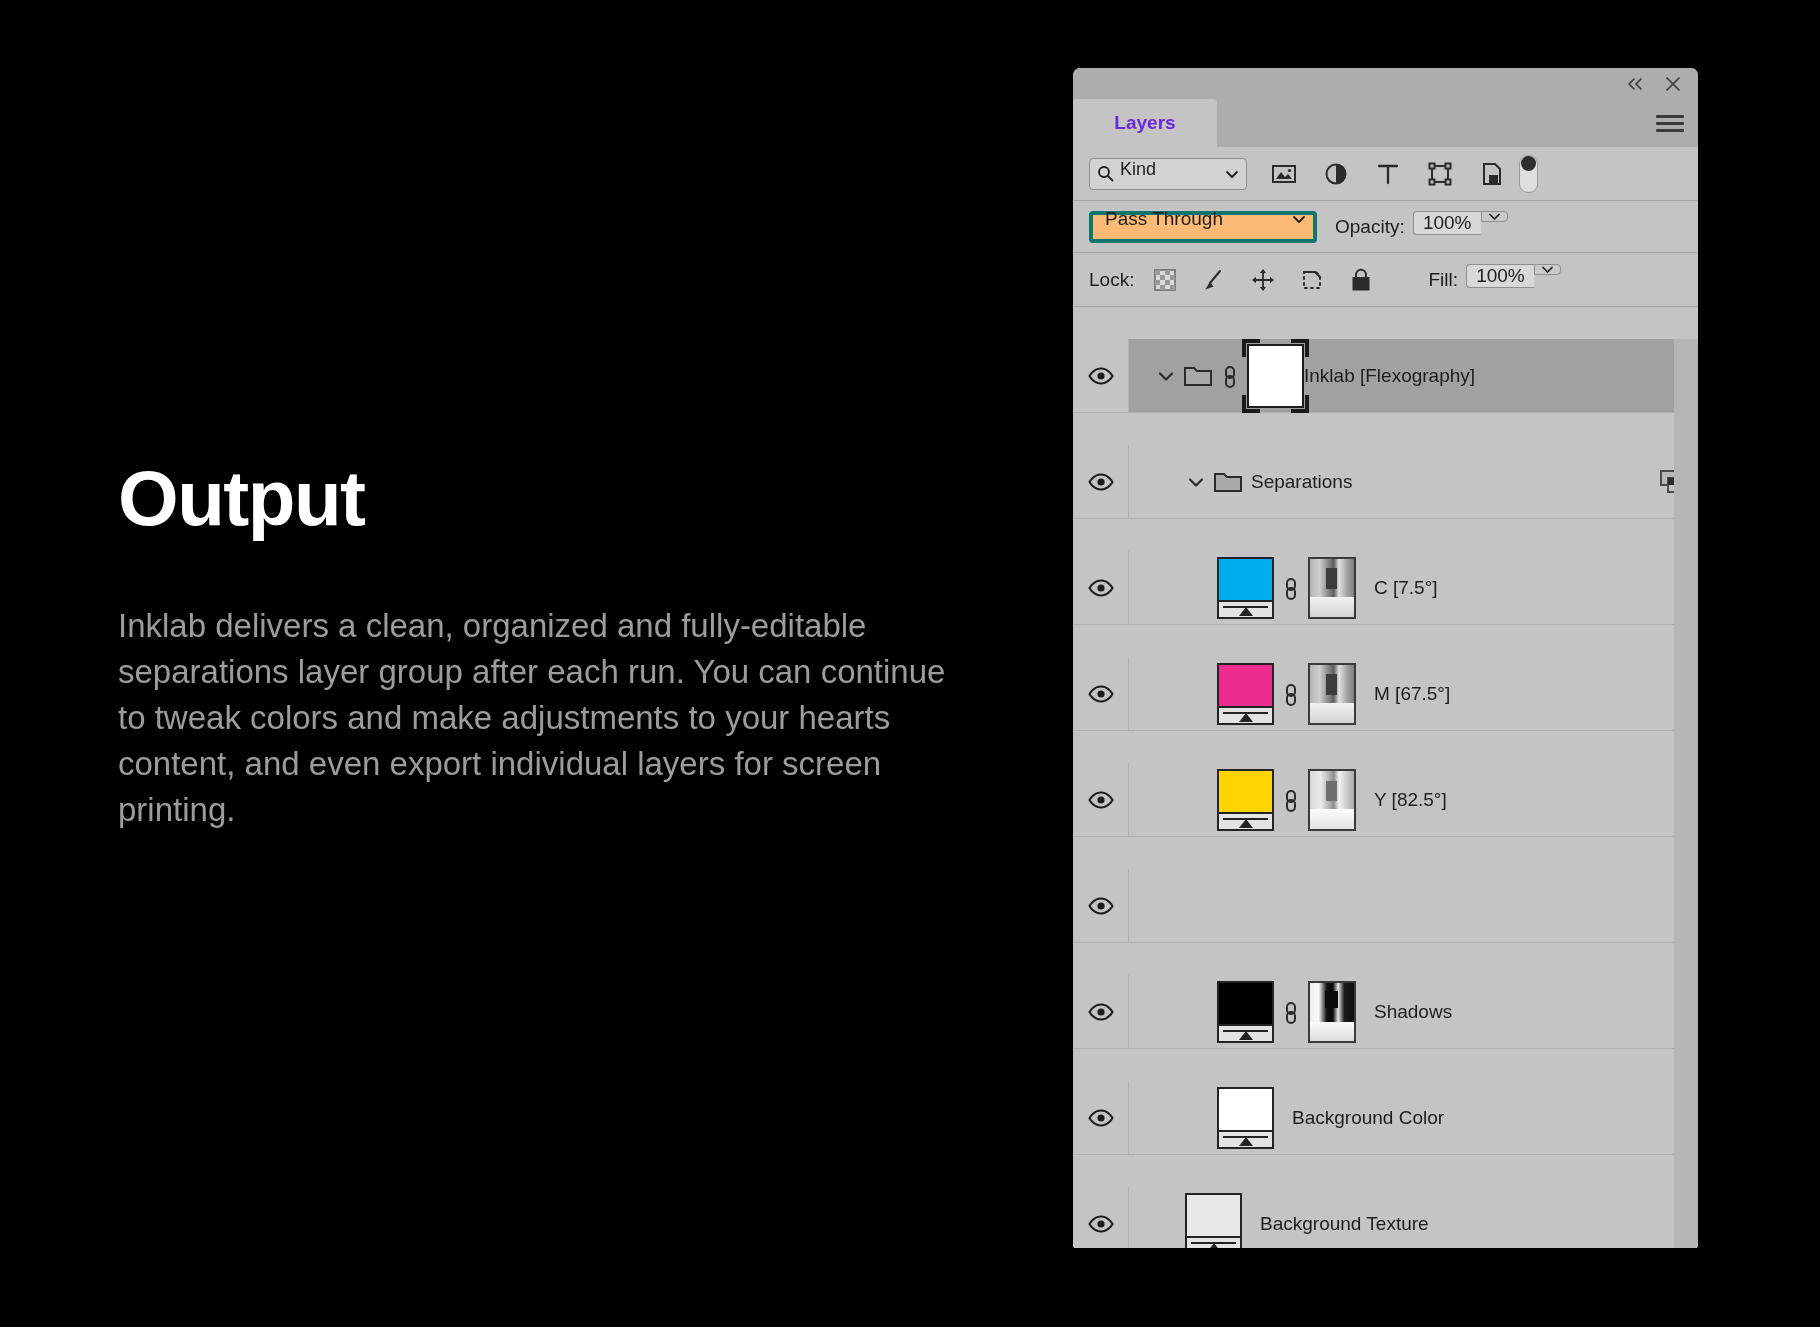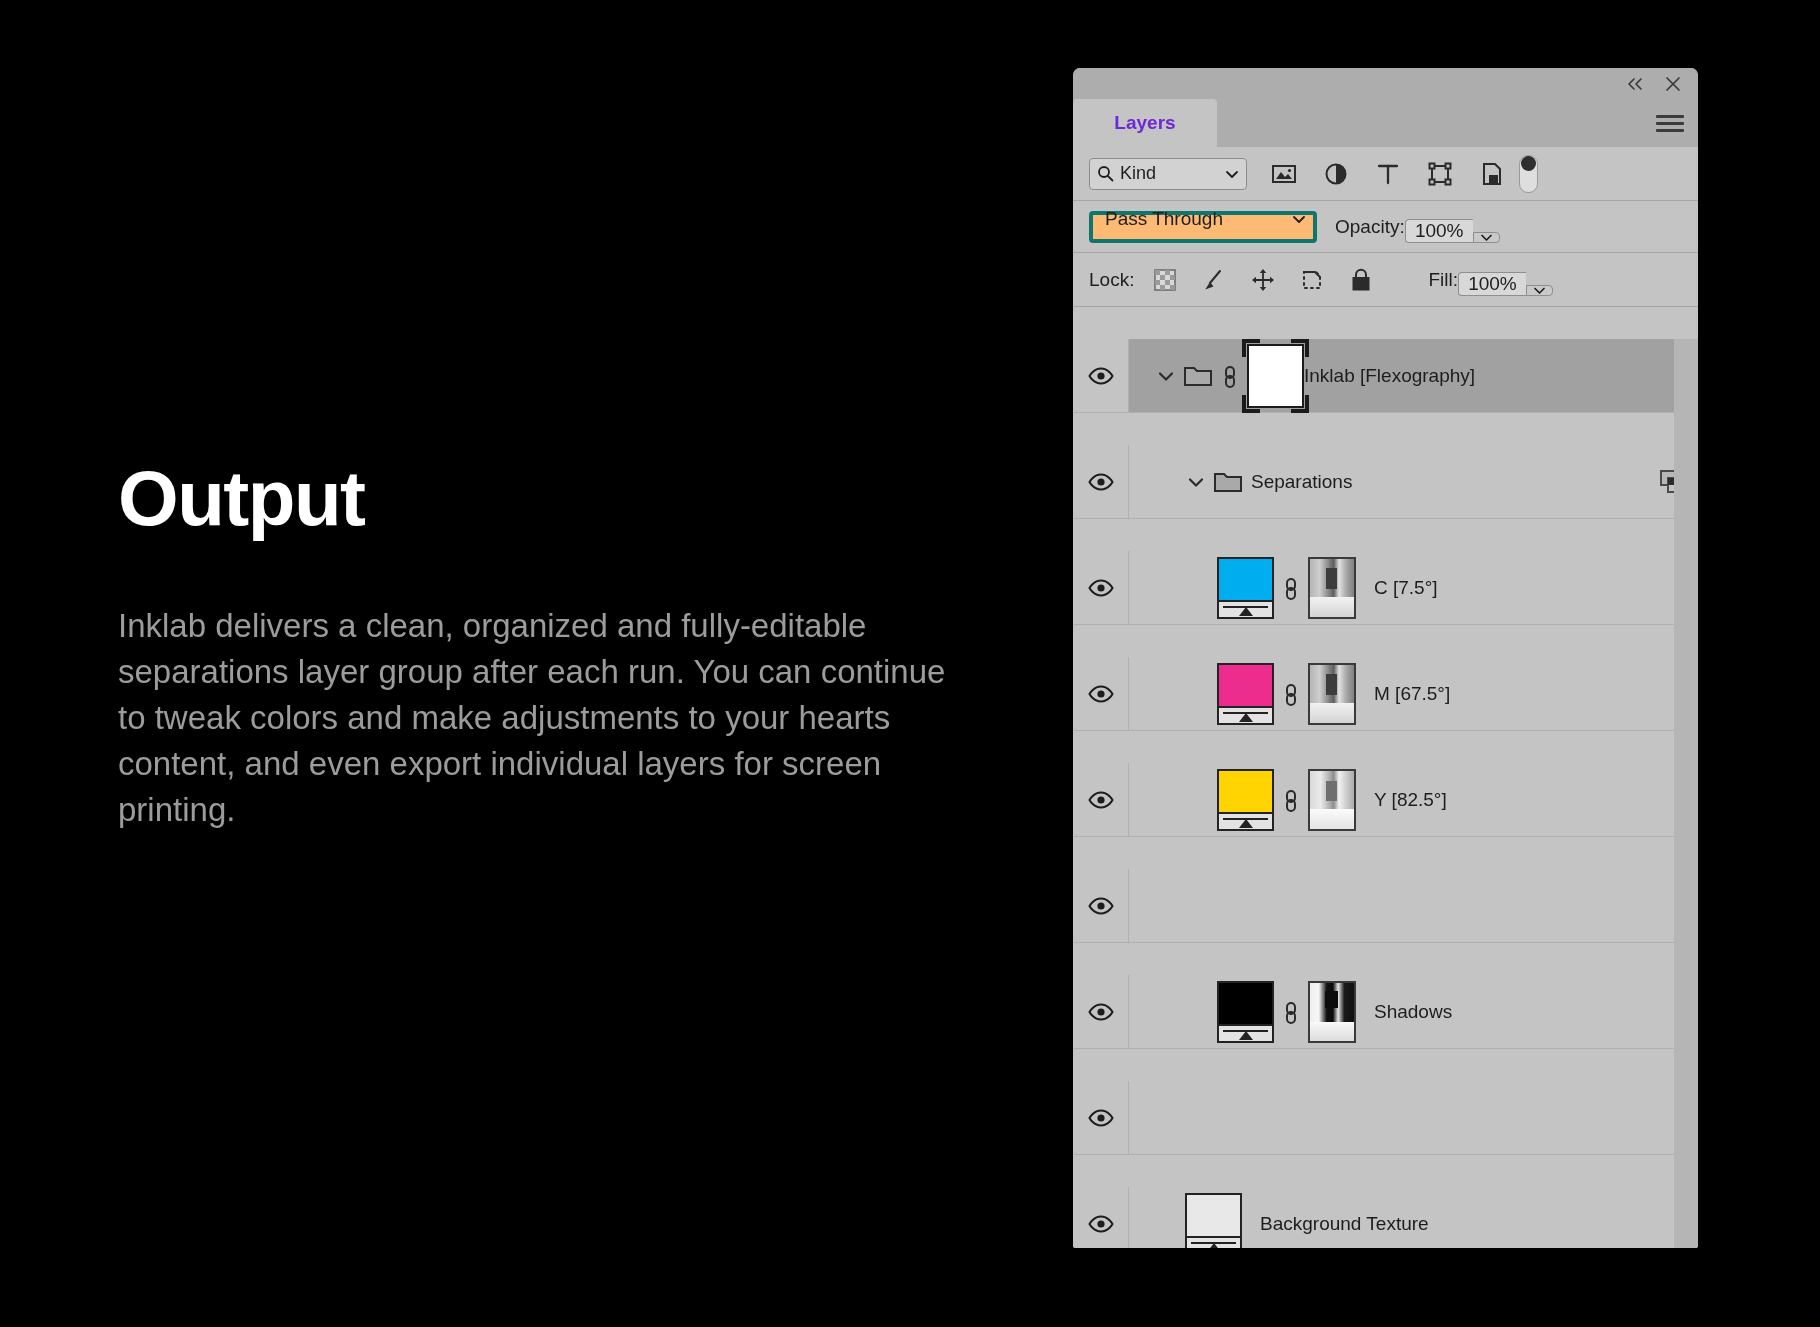--- a/index.html
+++ b/index.html
@@ -141,21 +141,20 @@
     height: 54px;
     border-bottom: 1px solid #a6a6a6;
   }
   .kind-select {
     width: 158px;
     height: 32px;
     background: #d2d2d2;
     border: 1px solid #8e8e8e;
     border-radius: 4px;
     display: flex;
-    align-items: center;
     padding: 0 7px;
     box-sizing: border-box;
     cursor: pointer;
   }
   .kind-select .k-label {
     flex: 1;
     font-family: "Liberation Sans", sans-serif;
     font-size: 18px;
     color: #1e1e1e;
     padding-left: 6px;
@@ -226,22 +225,23 @@
     color: #1e1e1e;
   }
   .ps-label {
     font-family: "Liberation Sans", sans-serif;
     font-size: 19px;
     color: #1e1e1e;
     white-space: nowrap;
   }
   .num-field {
     display: flex;
-    align-items: flex-end;
+    align-items: flex-start;
     height: 32px;
+    margin-left: 8px;
   }
   .num-field .nf-val {
     width: 68px;
     background: #d8d8d8;
     border: 1px solid #8e8e8e;
     border-right: none;
     border-radius: 4px 0 0 4px;
     display: flex;
     align-items: center;
     justify-content: center;
@@ -865,20 +865,29 @@
       </div>
       <div class="layer-row">
         <div class="lr-eye">
           <span>
    <svg width="26" height="18" viewBox="0 0 26 18">
      <path d="M13 1.5 C5.5 1.5 1.5 9 1.5 9 S5.5 16.5 13 16.5 S24.5 9 24.5 9 S20.5 1.5 13 1.5 Z" fill="none" stroke="#1d1d1d" stroke-width="2"></path>
      <circle cx="13" cy="9" r="3.6" fill="#1d1d1d"></circle>
    </svg>
           </span>
         </div>
+        <div class="lr-body">
+          <span class="spacer-indent" style="width:88px"></span>
+          <span class="thumb thumb-solid">
+        <span class="sw" style="background:#ffffff"></span>
+        <span class="gradbar"></span>
+          </span>
+          <span style="width:18px;flex:0 0 18px"></span>
+          <span class="lr-name">Background Color</span>
+        </div>
       </div>
       <div class="layer-row">
         <div class="lr-eye">
           <span>
    <svg width="26" height="18" viewBox="0 0 26 18">
      <path d="M13 1.5 C5.5 1.5 1.5 9 1.5 9 S5.5 16.5 13 16.5 S24.5 9 24.5 9 S20.5 1.5 13 1.5 Z" fill="none" stroke="#1d1d1d" stroke-width="2"></path>
      <circle cx="13" cy="9" r="3.6" fill="#1d1d1d"></circle>
    </svg>
           </span>
         </div>

